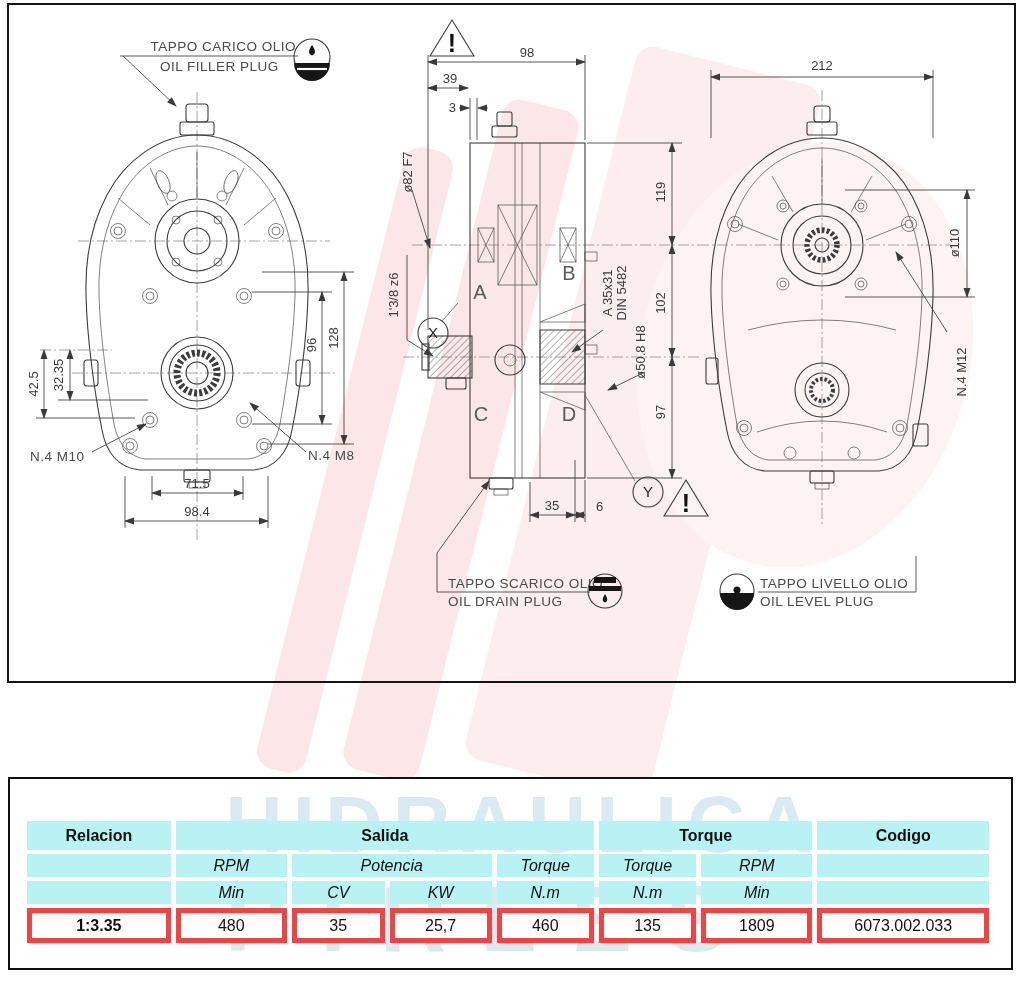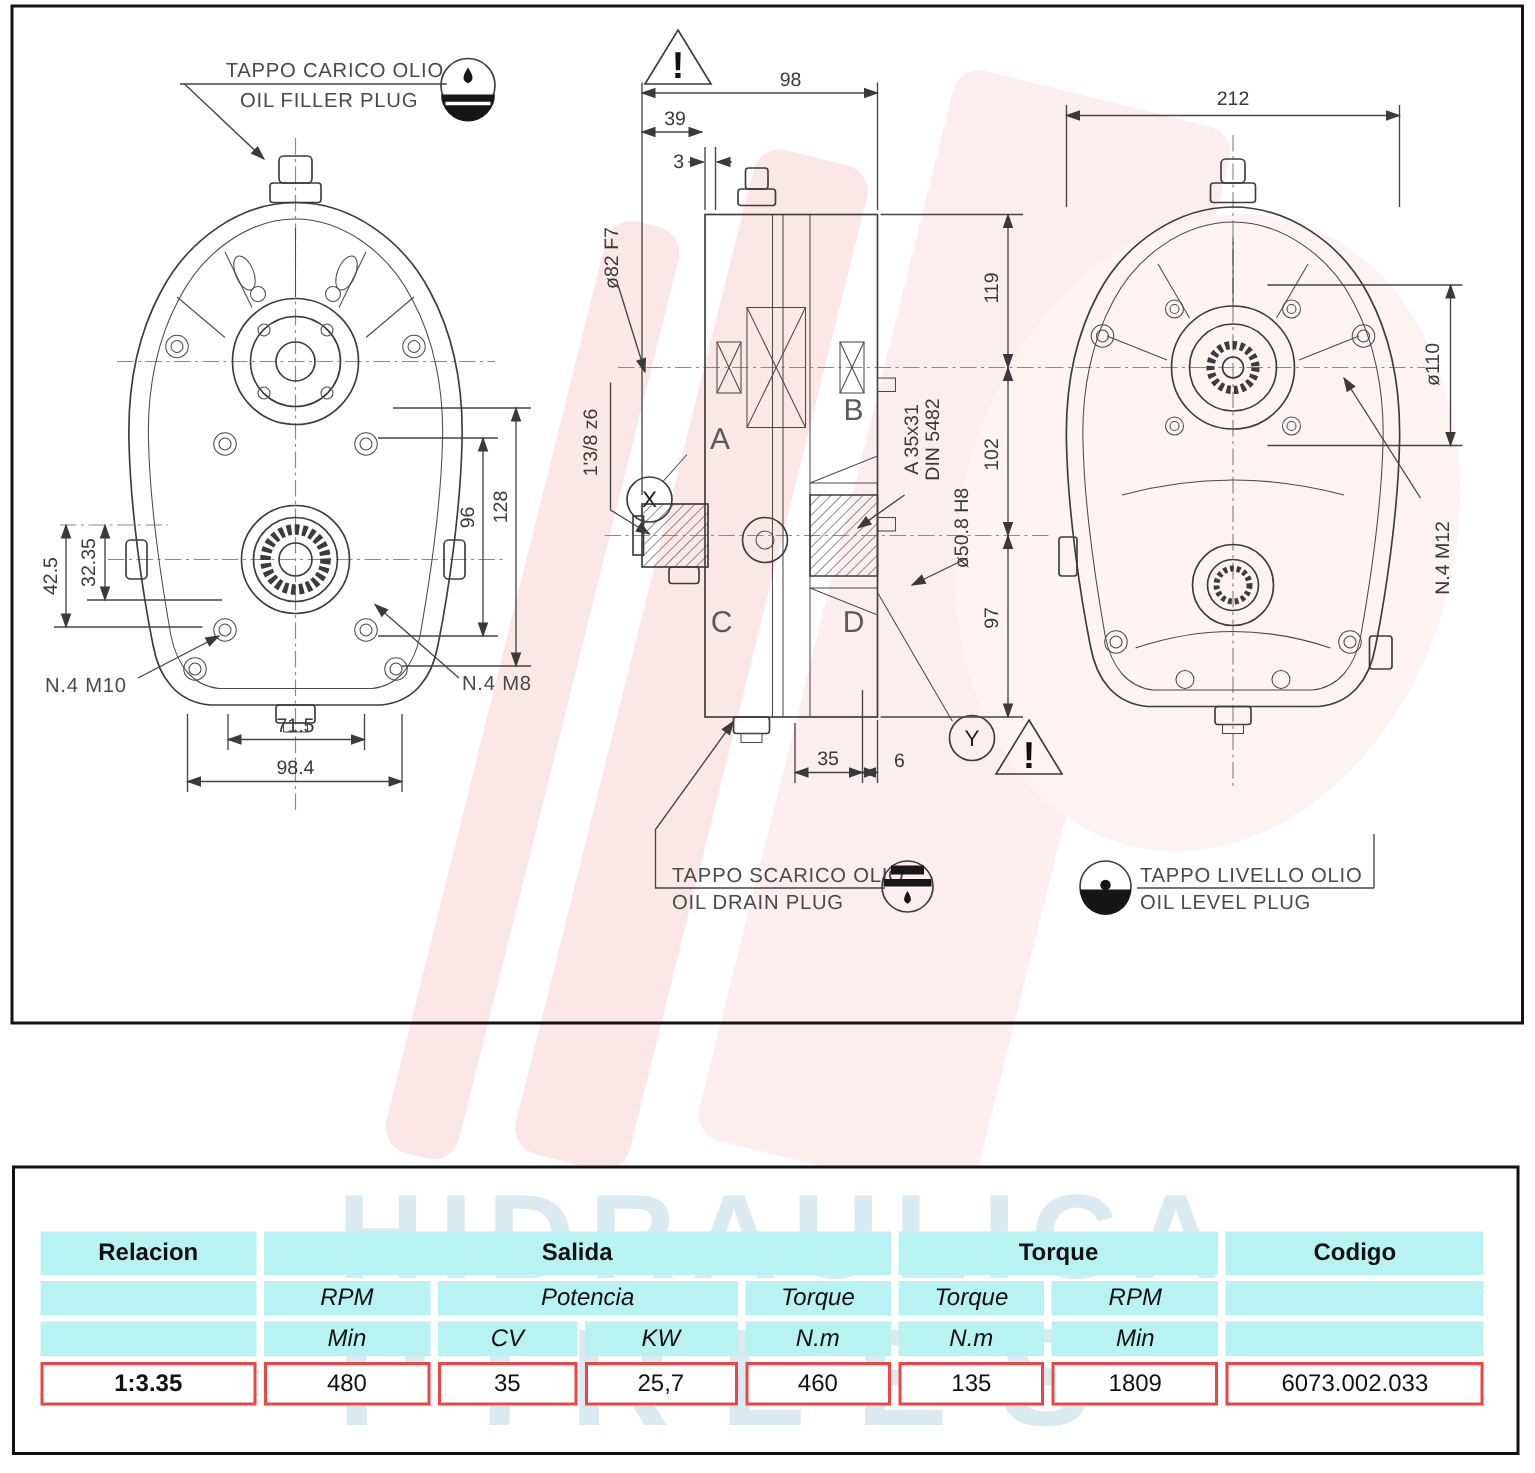--- a/index.html
+++ b/index.html
@@ -35,21 +35,21 @@
                  color:rgba(196,222,234,.65);font-weight:bold;}
   .wm1{position:absolute;left:215px;top:0px;font-size:80px;letter-spacing:10px;}
   .wm2{position:absolute;left:215px;top:88px;font-size:92px;letter-spacing:34px;}
   table.spec{position:relative;border-collapse:separate;border-spacing:5px 4px;
              margin:38px 0 0 12px;width:972px;table-layout:fixed;}
   table.spec th,table.spec td{text-align:center;vertical-align:middle;padding:1px 0;
              font-size:16px;color:#111;}
   .cy{background:#b9f2f2;}
   .hd{font-size:17px;font-weight:bold;height:27px;}
   .sb{height:21px;font-style:italic;}
-  .dt{background:#ffffff;border:2px solid #ef4444;height:23px;font-size:17px;}
+  .dt{background:#ffffff;border:5px solid #ef4444;height:23px;font-size:17px;}
   .bold{font-weight:bold;}
 </style>
 </head>
 <body>
 
 <div class="page">
 
   <div class="stripe s1"></div>
   <div class="stripe s2"></div>
   <div class="stripe s3"></div>

